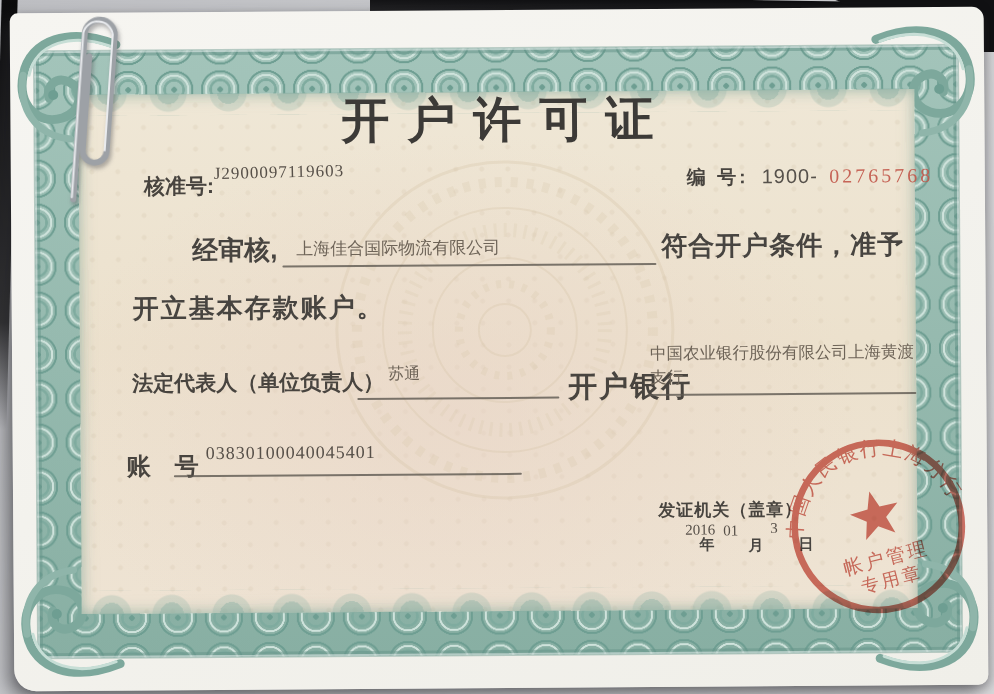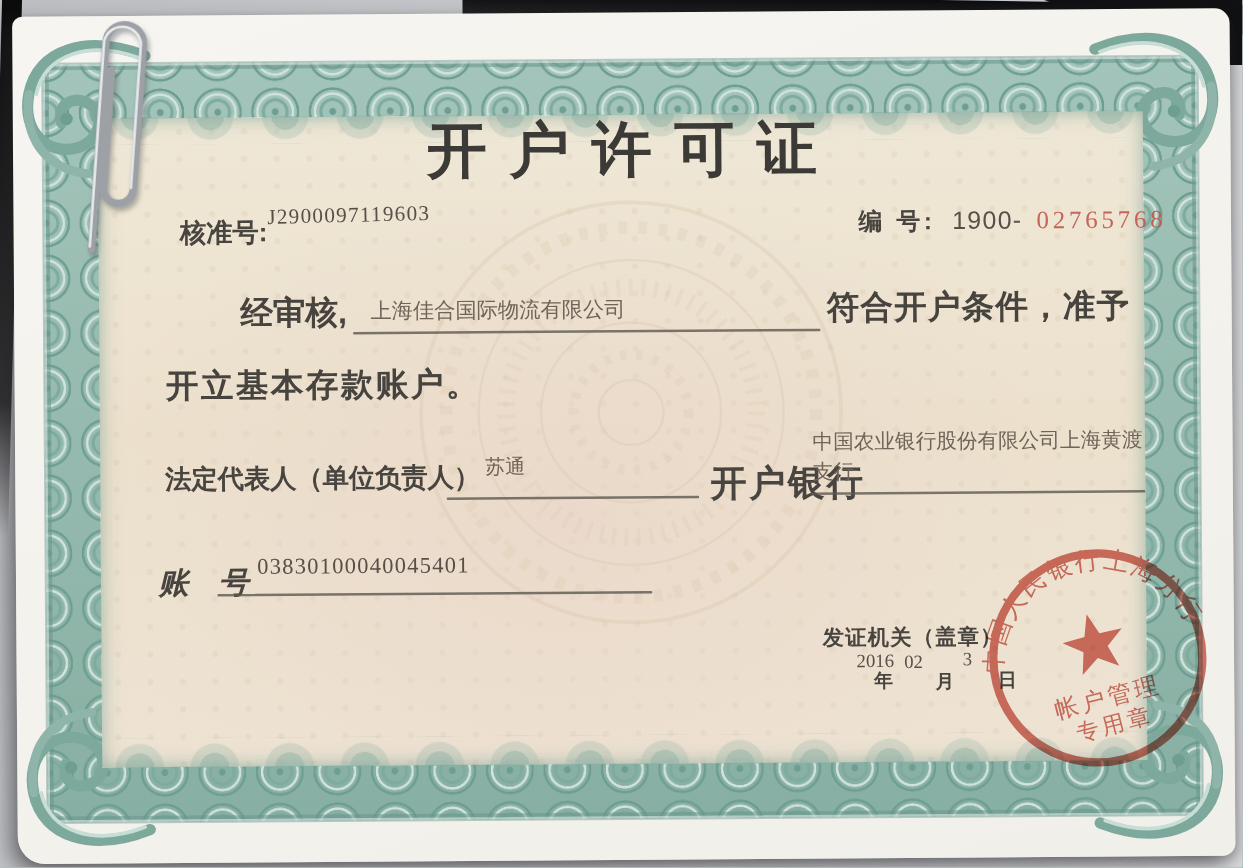--- a/index.html
+++ b/index.html
@@ -100,21 +100,21 @@
   .serial .prefix{font-size:20px;color:#56514b;margin-left:8px;letter-spacing:1px;}
   .serial .red{font-family:"Liberation Serif", serif;color:#c2574a;font-size:20px;letter-spacing:3px;margin-left:6px;opacity:.9;}
   .review-lead{left:181px;top:221px;font-size:26px;font-weight:700;}
   .company{left:285px;top:226px;font-size:17px;}
   .review-tail{left:650px;top:220px;font-size:26px;font-weight:700;letter-spacing:1px;}
   .review-line2{left:121px;top:279px;font-size:26px;font-weight:700;letter-spacing:2px;}
   .rep-label{left:120px;top:357px;font-size:21px;font-weight:700;}
   .rep-value{left:376px;top:353px;font-size:16px;}
   .bank-label{left:556px;top:358px;font-size:29px;font-weight:700;letter-spacing:2px;}
   .bank-value{left:638px;top:333px;width:266px;font-size:16.5px;line-height:1.45;white-space:normal;}
-  .acct-label{left:114px;top:438px;font-size:24px;font-weight:700;font-style:italic;}
+  .acct-label{left:114px;top:438px;font-size:24px;font-weight:700;}
   .acct-value{left:193px;top:431px;font-size:18px;letter-spacing:1px;}
   .issuer-label{left:645px;top:490px;font-size:17px;font-weight:700;letter-spacing:1px;}
   .issue-date{left:638px;top:511px;width:170px;height:40px;font-size:15px;}
   .issue-date span{position:absolute;}
   .d-year{left:2px;top:2px;margin-left:32px;}
   .d-year-u{left:48px;top:16px;font-weight:700;}
   .d-month{left:72px;top:3px;}
   .d-month-u{left:97px;top:17px;font-weight:700;}
   .d-day{left:119px;top:1px;}
   .d-day-u{left:147px;top:16px;font-weight:700;}
@@ -222,21 +222,21 @@
       <div class="uline" style="left:636px;top:385px;width:268px;"></div>
 
       <div class="abs acct-label label">账　号</div>
       <div class="abs acct-value val">03830100040045401</div>
       <div class="uline" style="left:161px;top:463px;width:348px;"></div>
 
       <div class="abs issuer-label label">发证机关（盖章）</div>
       <div class="abs issue-date">
         <span class="d-year val">2016</span>
         <span class="d-year-u">年</span>
-        <span class="d-month val">02</span>
+        <span class="d-month val">01</span>
         <span class="d-month-u">月</span>
         <span class="d-day val">3</span>
         <span class="d-day-u">日</span>
       </div>
     </div>
 
     <svg class="seal" viewBox="0 0 200 200">
       <circle cx="100" cy="100" r="88" fill="none" stroke="#cc574b" stroke-width="7"></circle>
       <path id="sealArc" d="M 22,132 A 82,82 0 1 1 178,132" fill="none"></path>
       <text font-size="21" fill="#cc574b" font-family="'Liberation Serif', serif" letter-spacing="2">

